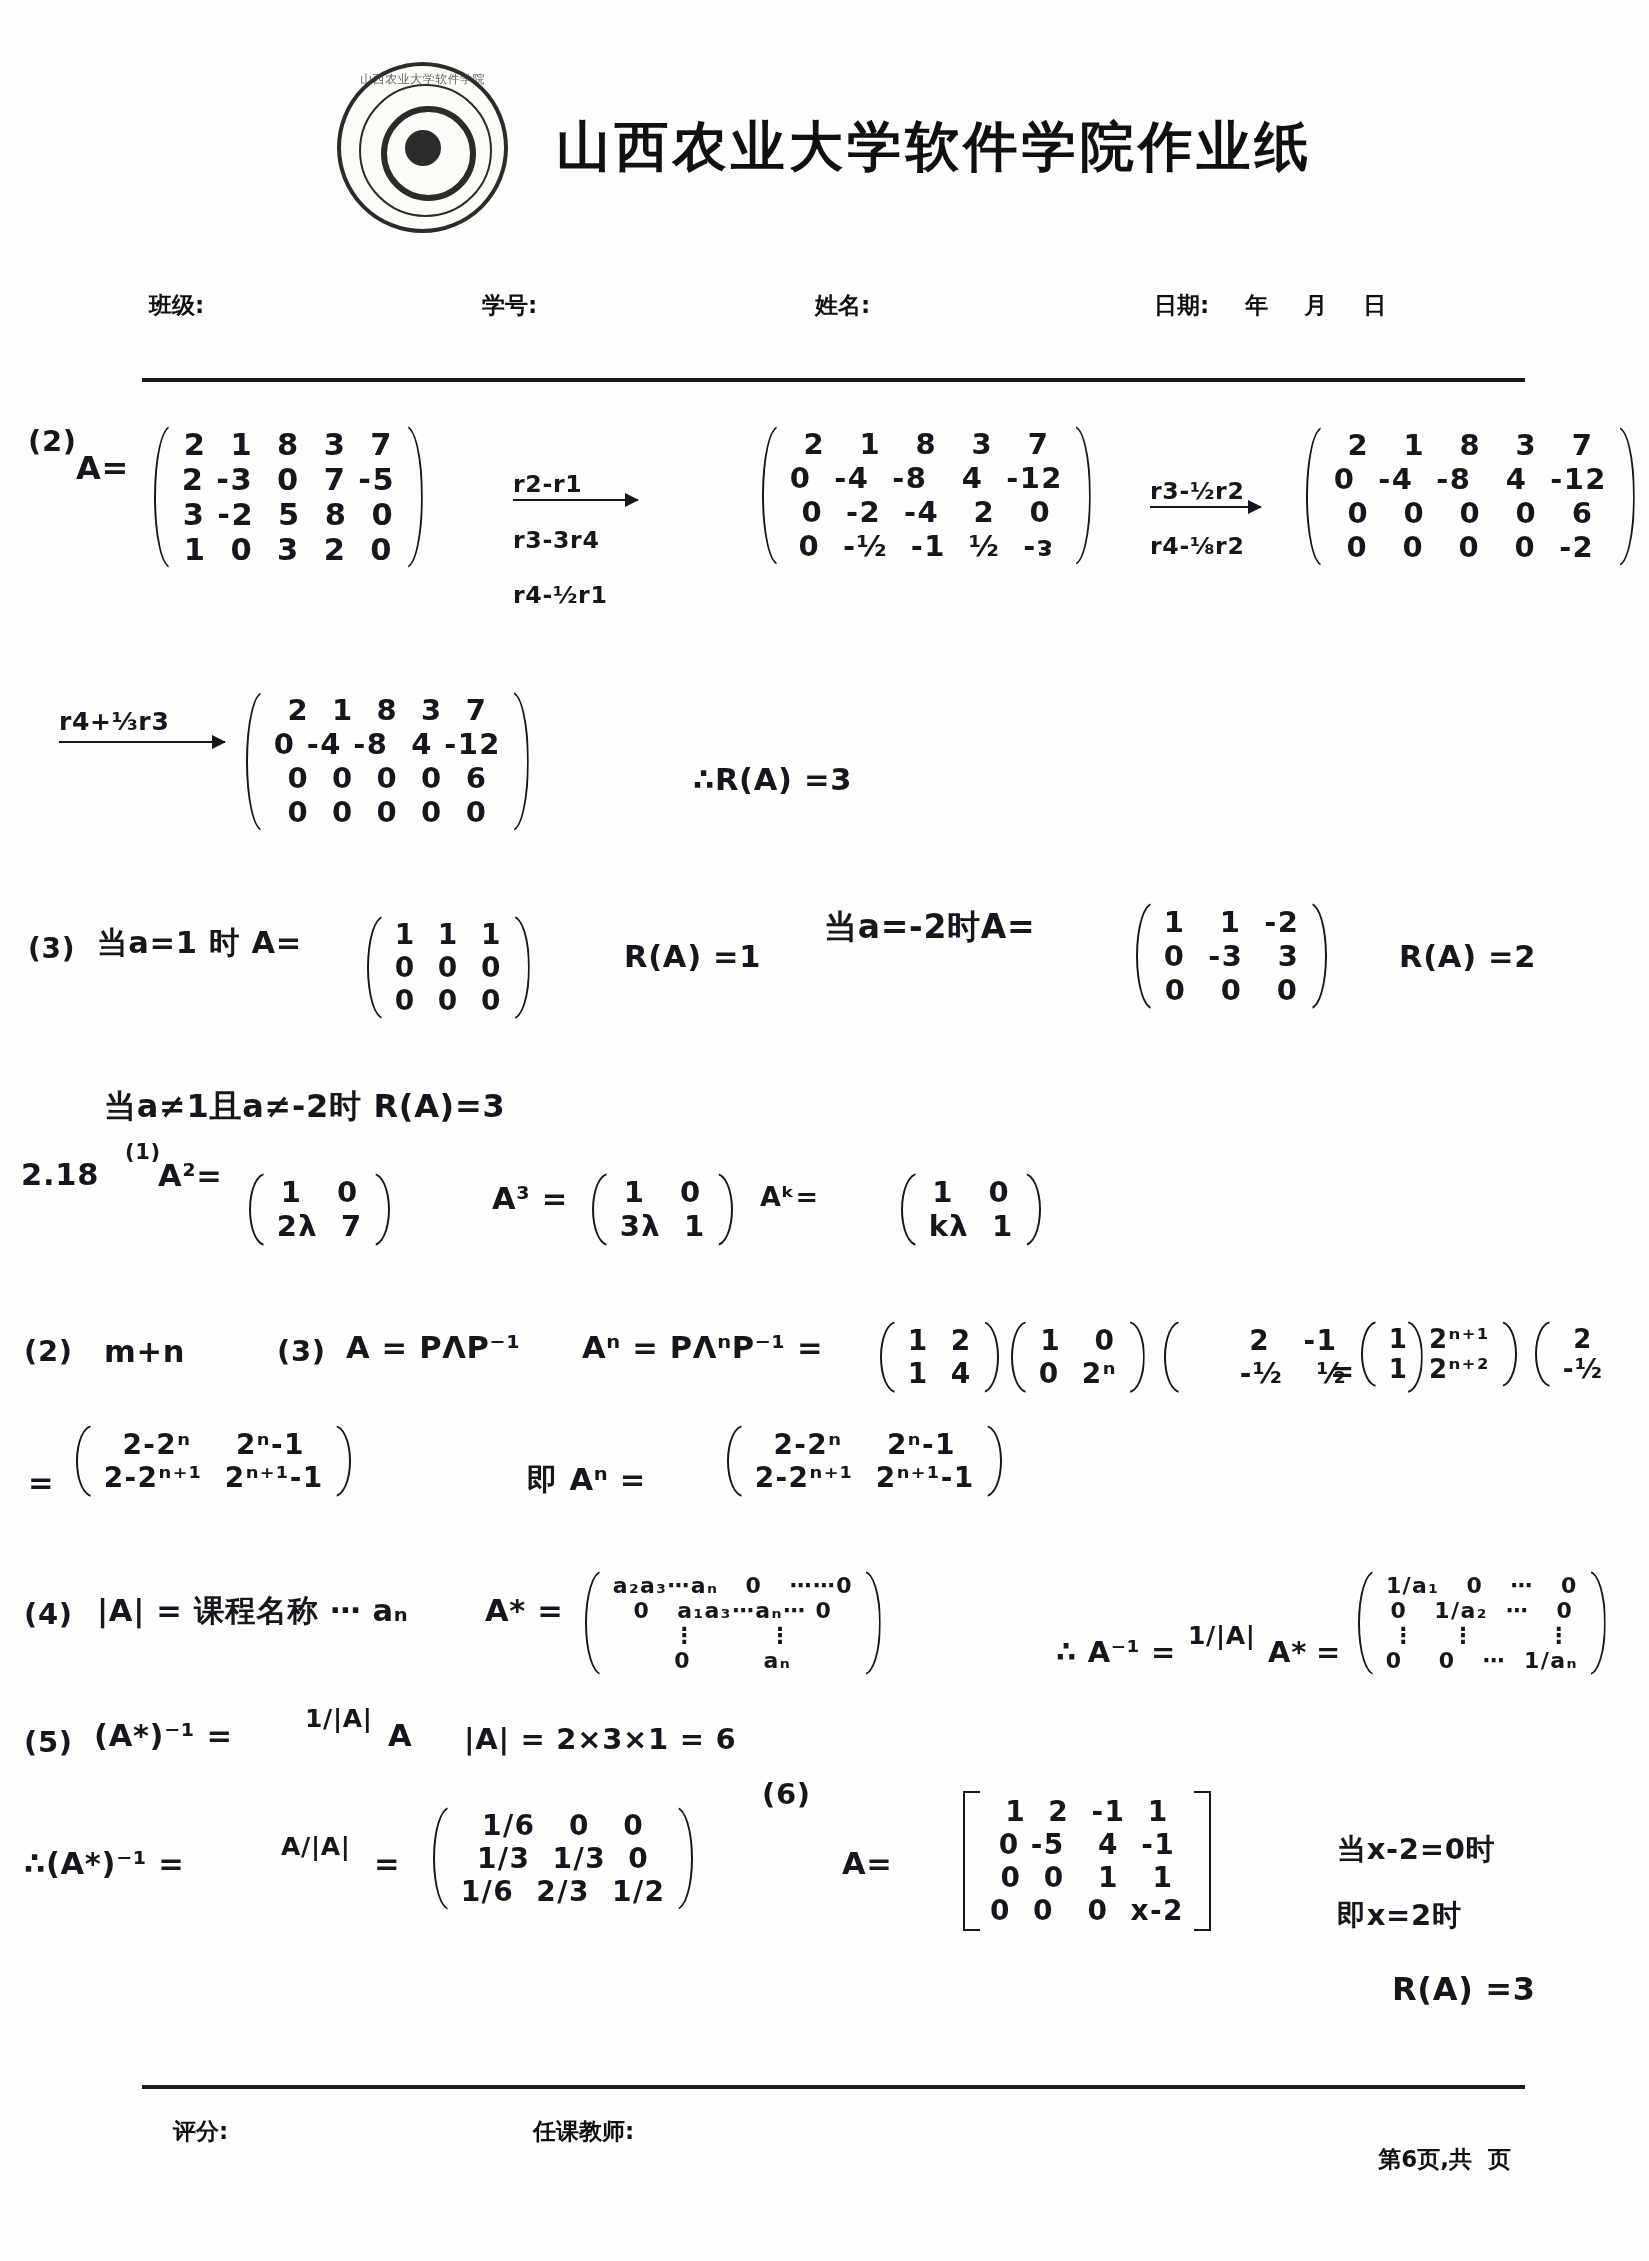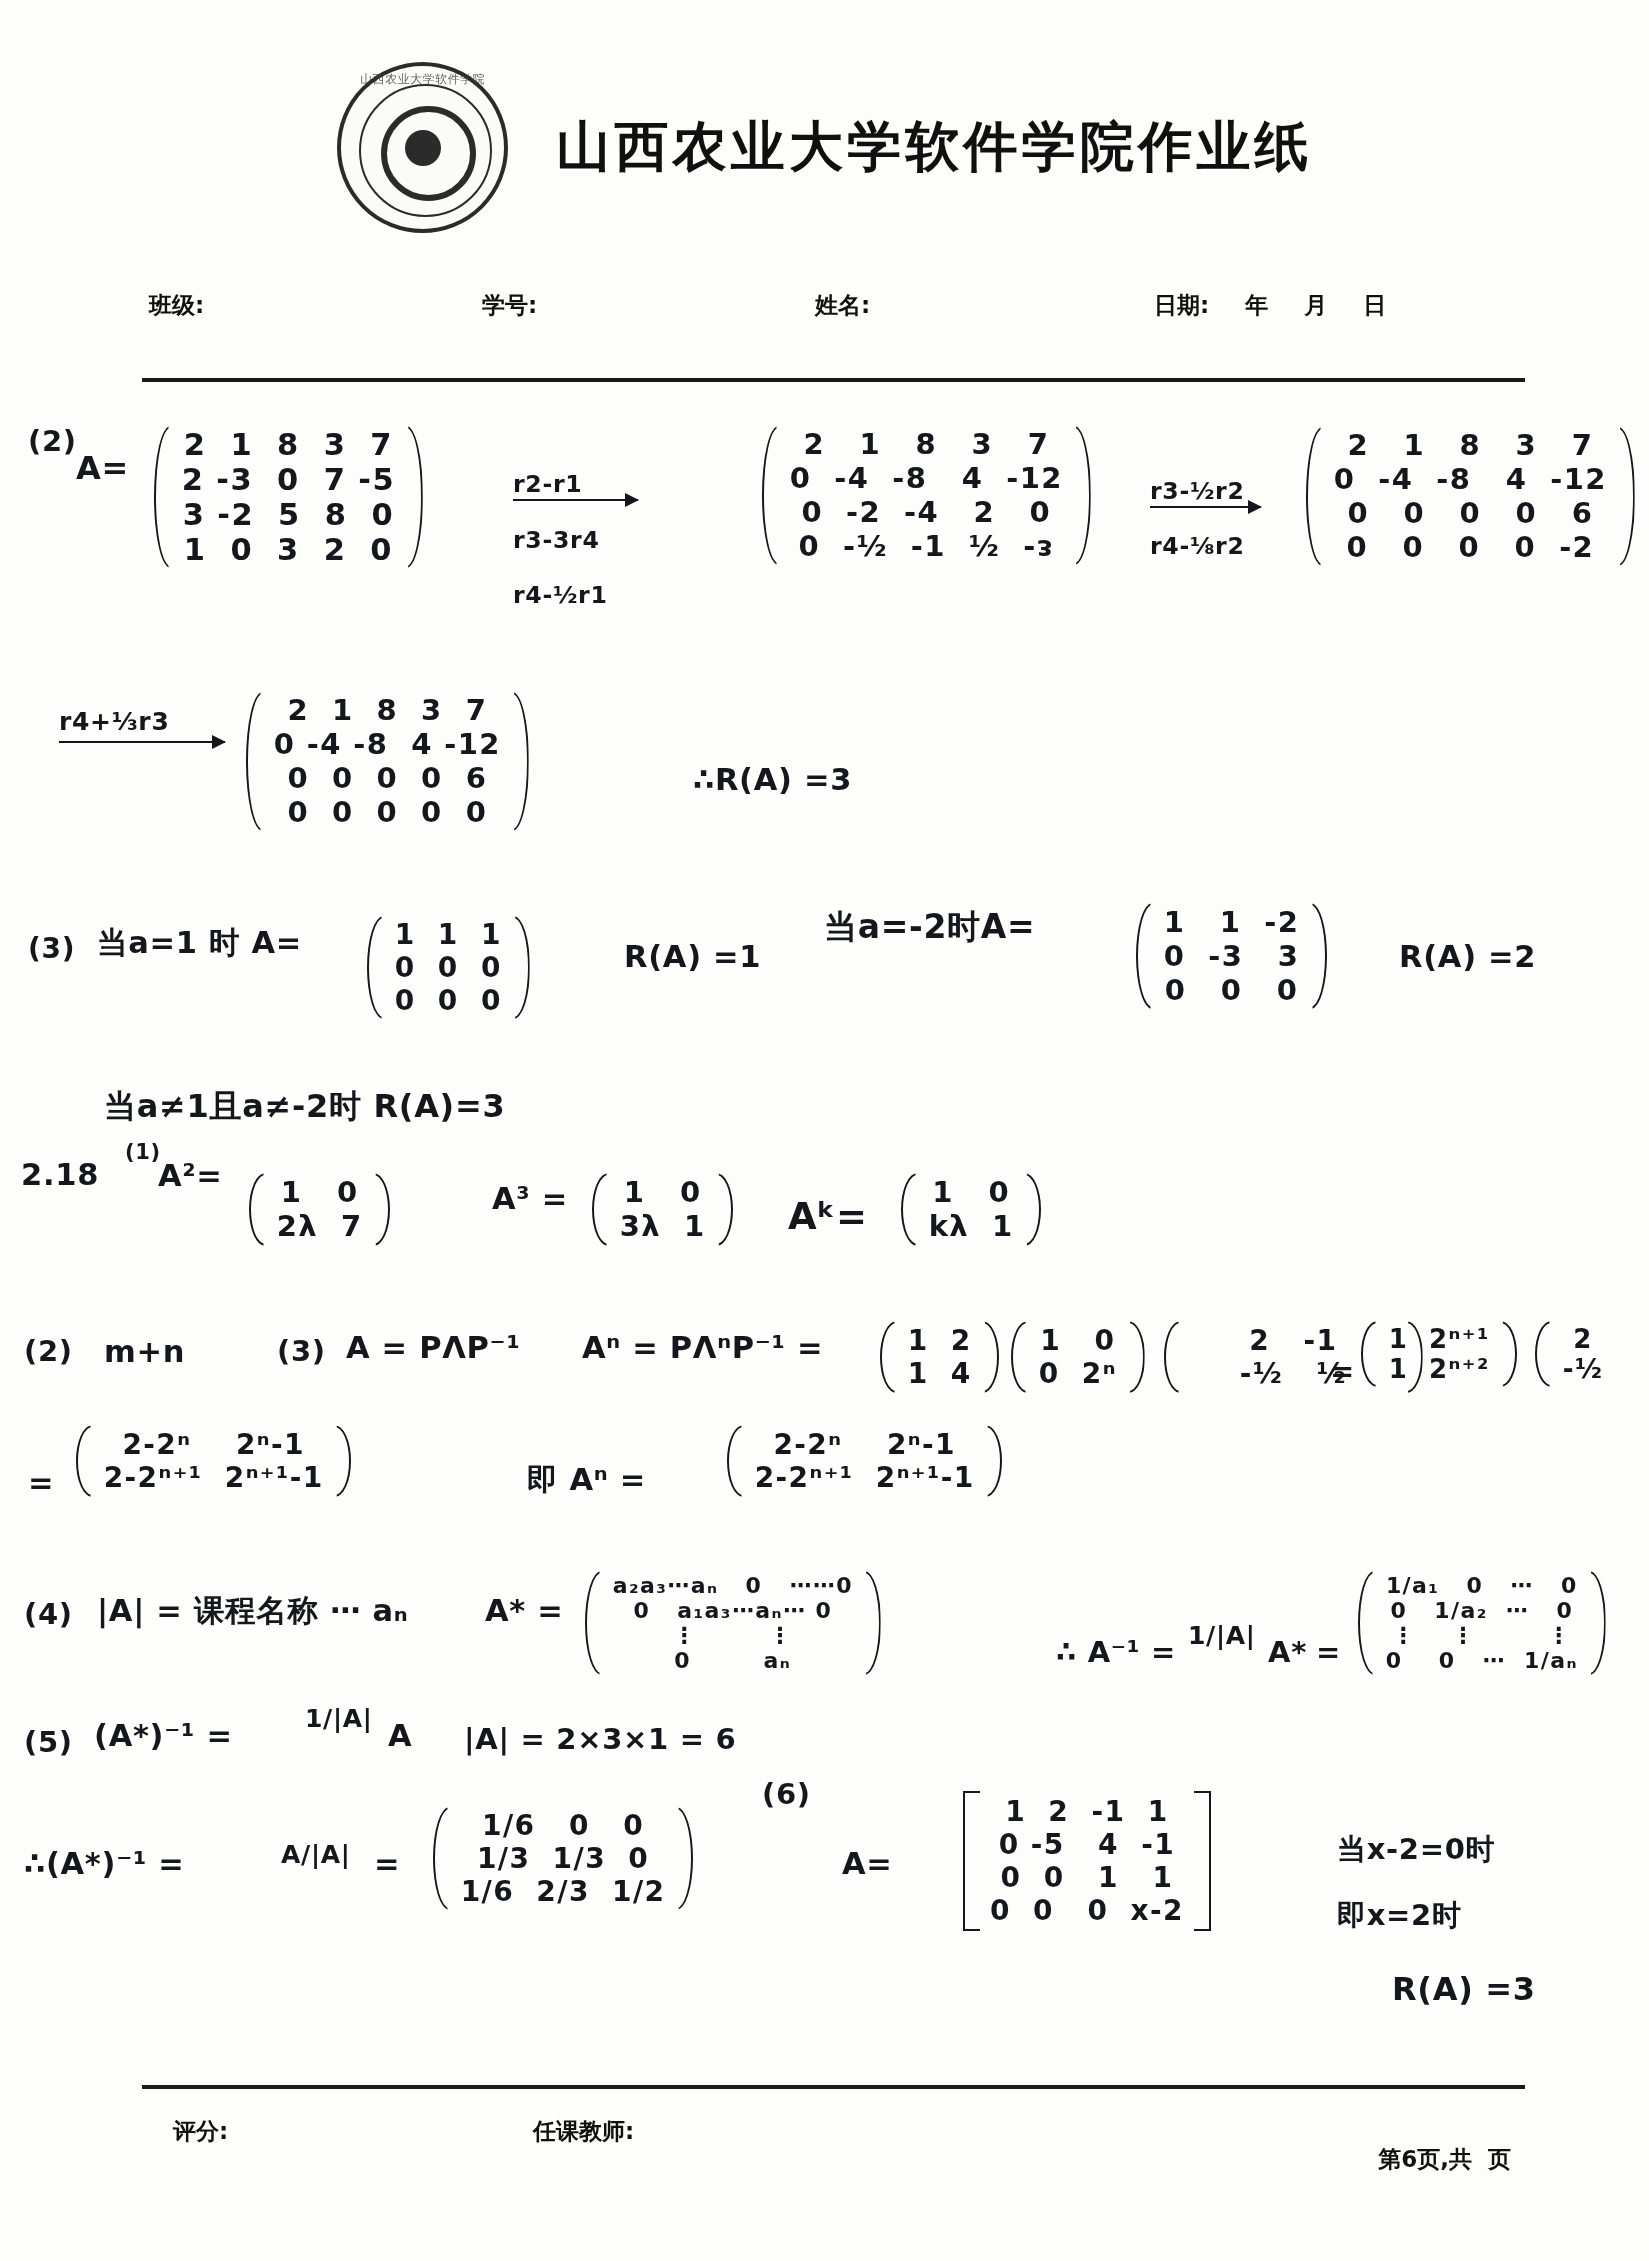--- a/index.html
+++ b/index.html
@@ -376,21 +376,21 @@
     <div class="hw" style="left:492px; top:1181px; font-size:30.5px;">A³ =</div>
     <div class="mat" style="left:592px; top:1171px; font-size:29px;">
       <div class="paren"></div>
       <div class="rows">
         <div>1   0</div>
         <div>3λ  1</div>
       </div>
       <div class="paren r"></div>
     </div>
 
-    <div class="hw" style="left:788px; top:1181px; font-size:37px;margin-top:14px;">Aᵏ=</div>
+    <div class="hw" style="left:760px; top:1181px; font-size:27px;">Aᵏ=</div>
     <div class="mat" style="left:901px; top:1171px; font-size:29px;">
       <div class="paren"></div>
       <div class="rows">
         <div>1   0</div>
         <div>kλ  1</div>
       </div>
       <div class="paren r"></div>
     </div>
 
     <div class="hw" style="left:24px; top:1334px; font-size:29px;">(2)</div>
@@ -490,21 +490,21 @@
       <div class="paren r"></div>
     </div>
 
     <div class="hw" style="left:24px; top:1725px; font-size:29px;">(5)</div>
     <div class="hw" style="left:94px; top:1718px; font-size:30.5px;">(A*)⁻¹ =</div>
     <div class="hw" style="left:305px; top:1704px; font-size:25px;">1/|A|</div>
     <div class="hw" style="left:388px; top:1718px; font-size:30.5px;">A</div>
     <div class="hw" style="left:464px; top:1722px; font-size:29px;">|A| = 2×3×1 = 6</div>
 
     <div class="hw" style="left:24px; top:1846px; font-size:30.5px;">∴(A*)⁻¹ =</div>
-    <div class="hw" style="left:281px; top:1832px; font-size:25px;margin-top:8px;">A/|A|</div>
+    <div class="hw" style="left:281px; top:1832px; font-size:25px;">A/|A|</div>
     <div class="hw" style="left:374px; top:1846px; font-size:30.5px;">=</div>
 
     <div class="mat" style="left:433px; top:1805px; font-size:28px;">
       <div class="paren"></div>
       <div class="rows">
         <div>1/6   0   0</div>
         <div>1/3  1/3  0</div>
         <div>1/6  2/3  1/2</div>
       </div>
       <div class="paren r"></div>

